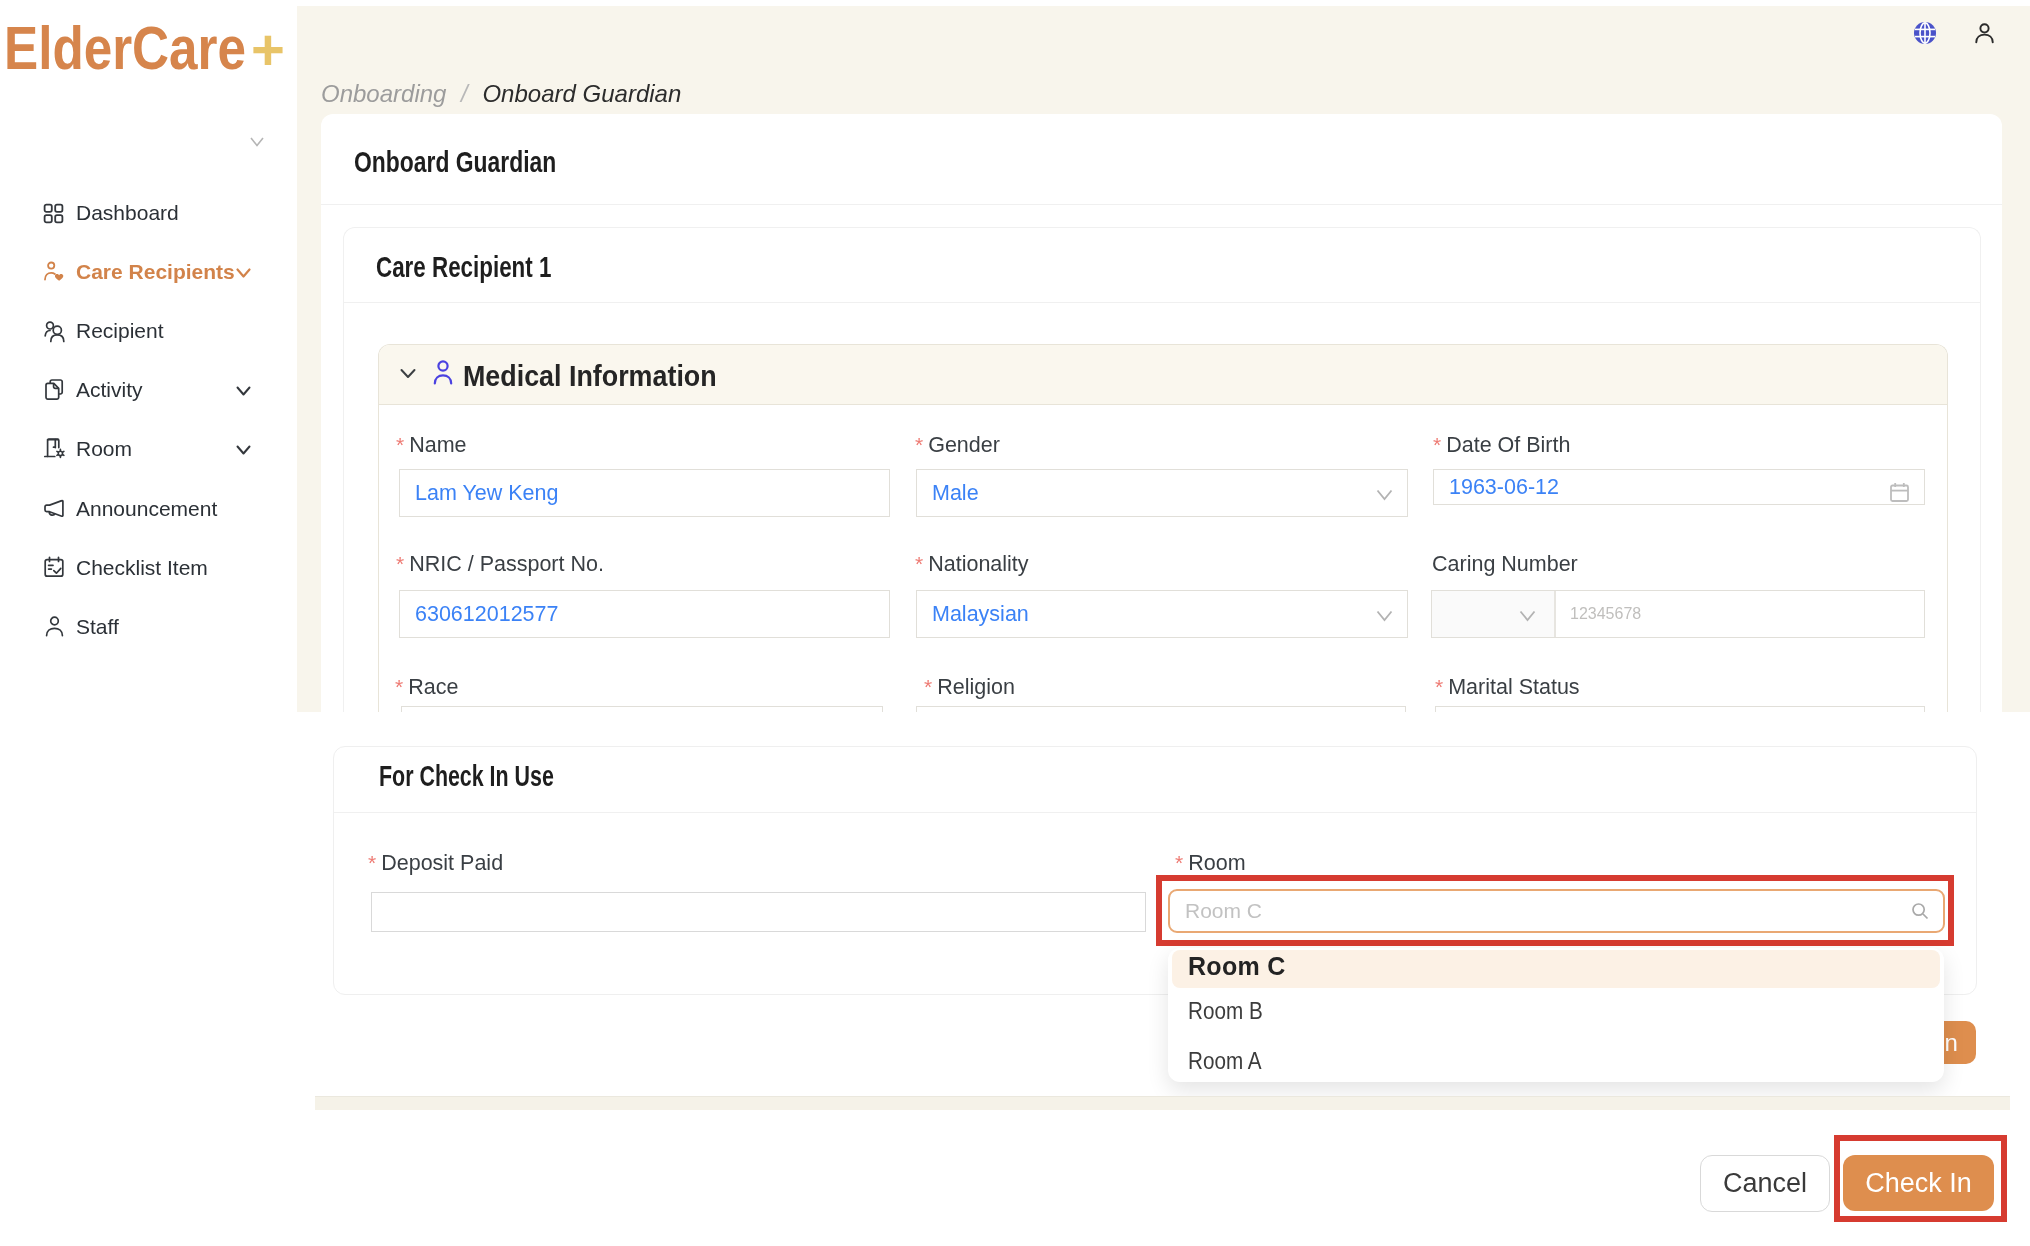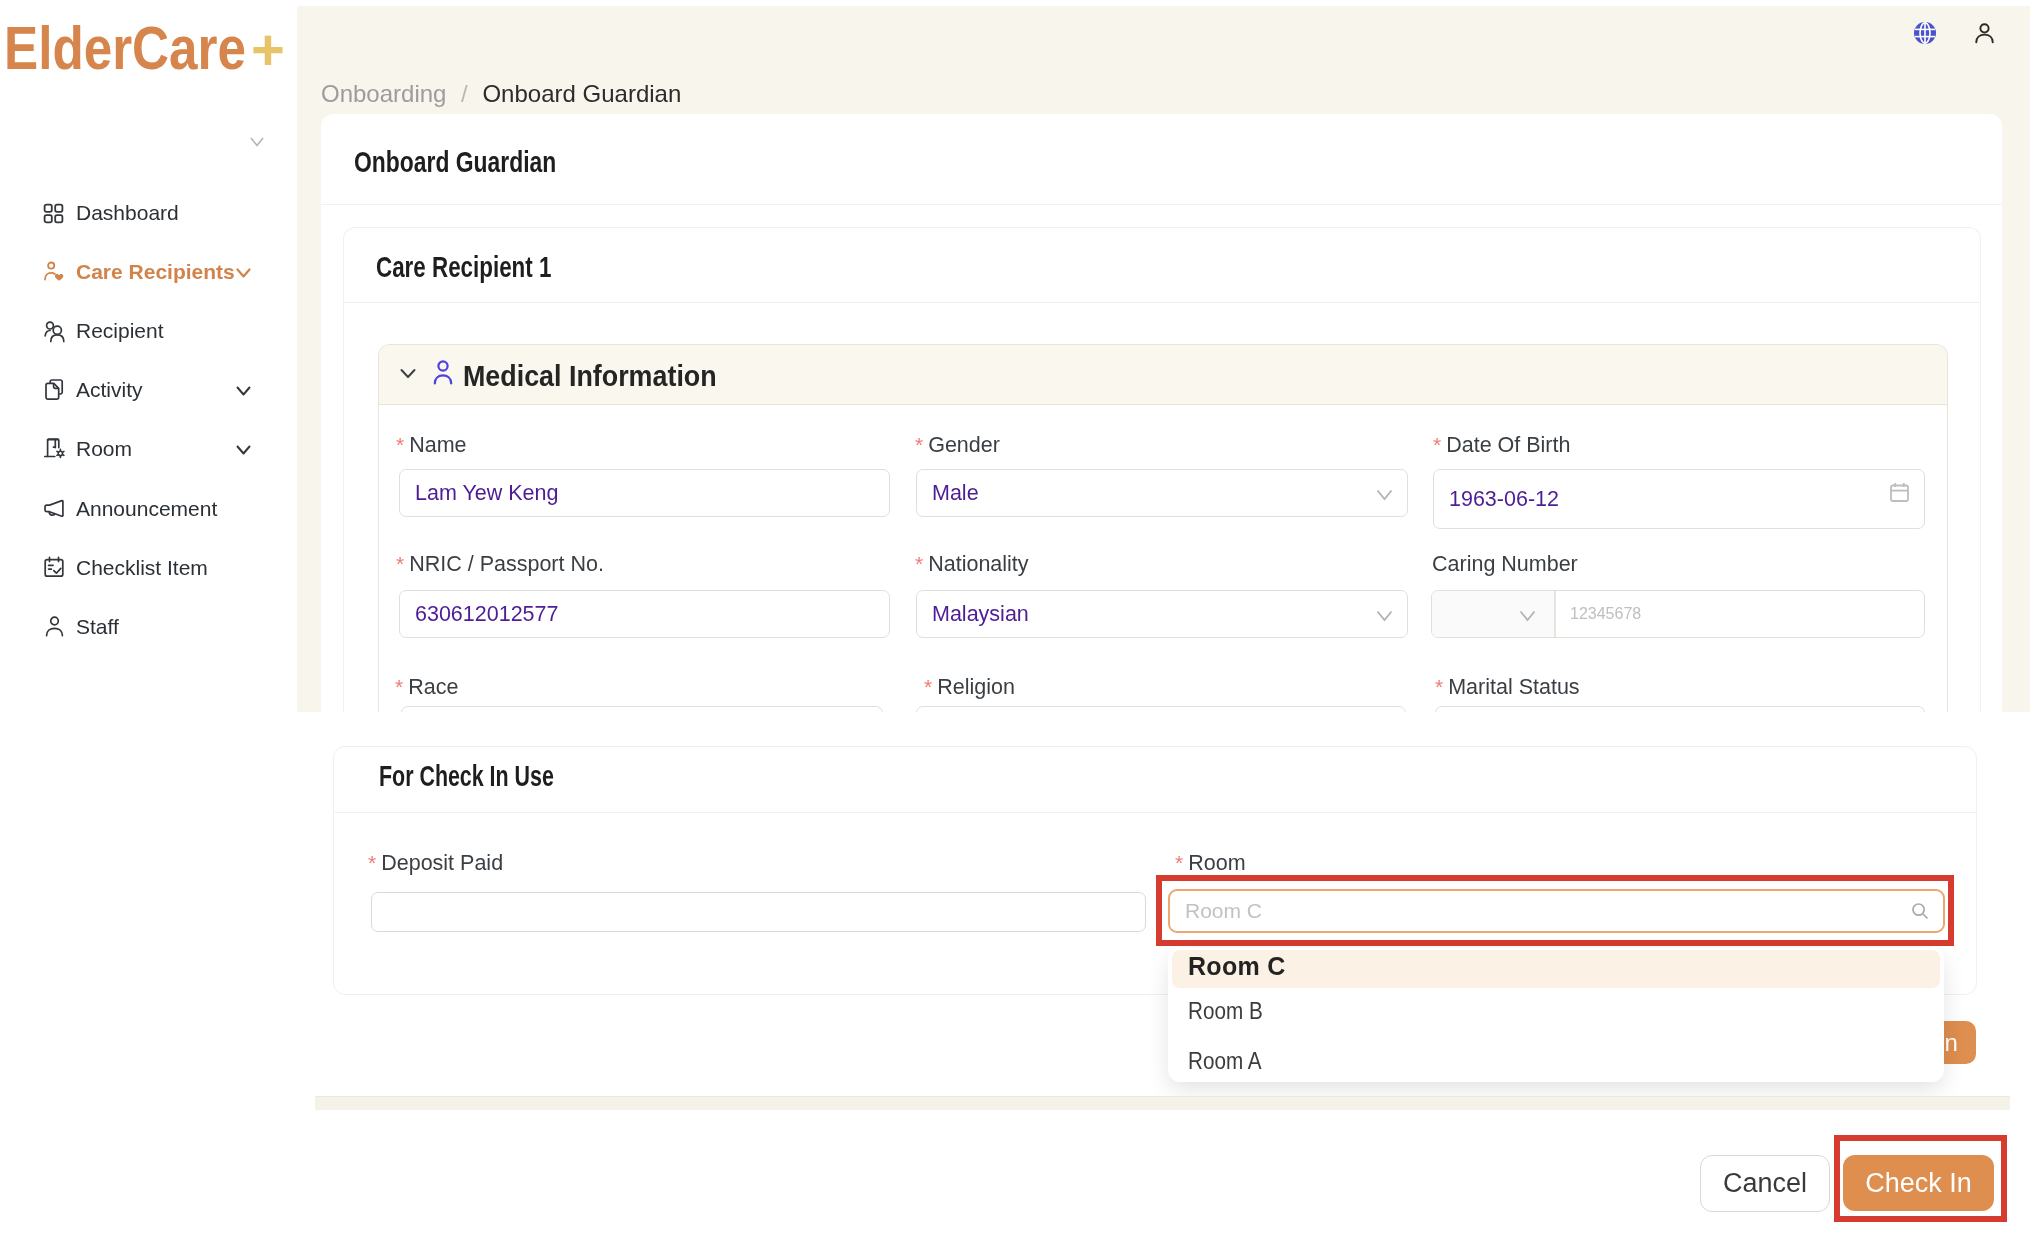--- a/index.html
+++ b/index.html
@@ -1,22 +1,22 @@
 <!DOCTYPE html>
 <html><head>
 <meta charset="utf-8">
 <style>
   html,body{margin:0;padding:0;background:#fff;}
   #app{position:relative;width:2030px;height:1246px;background:#ffffff;overflow:hidden;
        font-family:"Liberation Sans",sans-serif;-webkit-font-smoothing:antialiased;}
   .abs{position:absolute;}
   .lbl{position:absolute;font-size:21.5px;color:#3a3f44;white-space:nowrap;}
   .lbl i{font-style:normal;color:#ee7b74;margin-right:5px;font-size:21px;}
-  .inp{position:absolute;background:#fff;border:1.5px solid #e1dfd9;border-radius:7px;
-       box-sizing:border-box;font-size:21.5px;color:#4c1d95;display:flex;align-items:center;
+  .inp{position:absolute;background:#fff;border:1.5px solid #e1dfd9;border-radius:0;
+       box-sizing:border-box;font-size:21.5px;color:#3b82f6;display:flex;align-items:center;
        padding-left:15px;white-space:nowrap;}
   .mi{position:absolute;left:76px;font-size:21px;color:#2b3036;white-space:nowrap;}
   .caret{position:absolute;left:236px;width:15px;height:15px;}
   .hd{position:absolute;font-weight:bold;color:#1e1e1e;white-space:nowrap;transform-origin:left center;}
 </style>
 </head>
 <body>
 <div id="app">
 
   <div class="abs" style="left:297px;top:6px;width:1733px;height:706px;background:#f8f5ec;"></div>
@@ -34,21 +34,21 @@
   </div>
   <div class="abs" style="left:1973px;top:21px;">
     <svg width="23" height="24" viewBox="0 0 20 21">
       <g stroke="#2b2b2b" stroke-width="1.7" fill="none" stroke-linecap="round">
         <circle cx="10" cy="6.4" r="3.6"></circle>
         <path d="M2.8,18.6 C2.8,14.4 5.8,11.9 10,11.9 C14.2,11.9 17.2,14.4 17.2,18.6"></path>
       </g>
     </svg>
   </div>
 
-  <div class="abs" style="left:321px;top:80px;font-size:24px;white-space:nowrap;">
+  <div class="abs" style="left:321px;top:80px;font-size:24px;white-space:nowrap;font-style:italic;">
     <span style="color:#9c9c9c;">Onboarding</span>
     <span style="color:#b8b8b8;padding:0 8px;">/</span>
     <span style="color:#2c2c2c;">Onboard Guardian</span>
   </div>
 
   <div class="abs" style="left:321px;top:114px;width:1681px;height:598px;background:#fff;border-radius:12px 12px 0 0;"></div>
   <div class="hd" style="left:354px;top:145px;font-size:30px;transform:scaleX(0.763);">Onboard Guardian</div>
   <div class="abs" style="left:321px;top:204px;width:1681px;height:1px;background:#f0f0f0;"></div>
 
   <div class="abs" style="left:343px;top:227px;width:1638px;height:485px;background:#fff;border:1px solid #f0f0f0;border-bottom:none;border-radius:12px 12px 0 0;box-sizing:border-box;"></div>
@@ -73,21 +73,21 @@
   <div class="hd" style="left:463px;top:360px;font-size:29px;color:#252525;transform:scaleX(0.926);">Medical Information</div>
 
   <div class="lbl" style="left:396px;top:433px;"><i>*</i>Name</div>
   <div class="lbl" style="left:915px;top:433px;"><i>*</i>Gender</div>
   <div class="lbl" style="left:1433px;top:433px;"><i>*</i>Date Of Birth</div>
   <div class="inp" style="left:399px;top:469px;width:491px;height:48px;">Lam Yew Keng</div>
   <div class="inp" style="left:916px;top:469px;width:492px;height:48px;">Male</div>
   <div class="abs" style="left:1376px;top:487px;"><svg width="17" height="12" viewBox="0 0 17 12">
         <path d="M1.5,1.5 L8.5,10 L15.5,1.5" stroke="#b3b3b3" stroke-width="1.8" fill="none"></path>
       </svg></div>
-  <div class="inp" style="left:1433px;top:469px;width:492px;height:60px;">1963-06-12</div>
+  <div class="inp" style="left:1433px;top:469px;width:492px;height:36px;">1963-06-12</div>
   <div class="abs" style="left:1889px;top:482px;">
     <svg width="21" height="21" viewBox="0 0 21 21">
       <g stroke="#bdbdbd" stroke-width="1.8" fill="none">
         <rect x="2" y="3.5" width="17" height="15.5" rx="1.5"></rect>
         <line x1="2" y1="8.6" x2="19" y2="8.6"></line>
         <line x1="6.2" y1="1" x2="6.2" y2="5"></line>
         <line x1="14.8" y1="1" x2="14.8" y2="5"></line>
       </g>
     </svg>
   </div>

